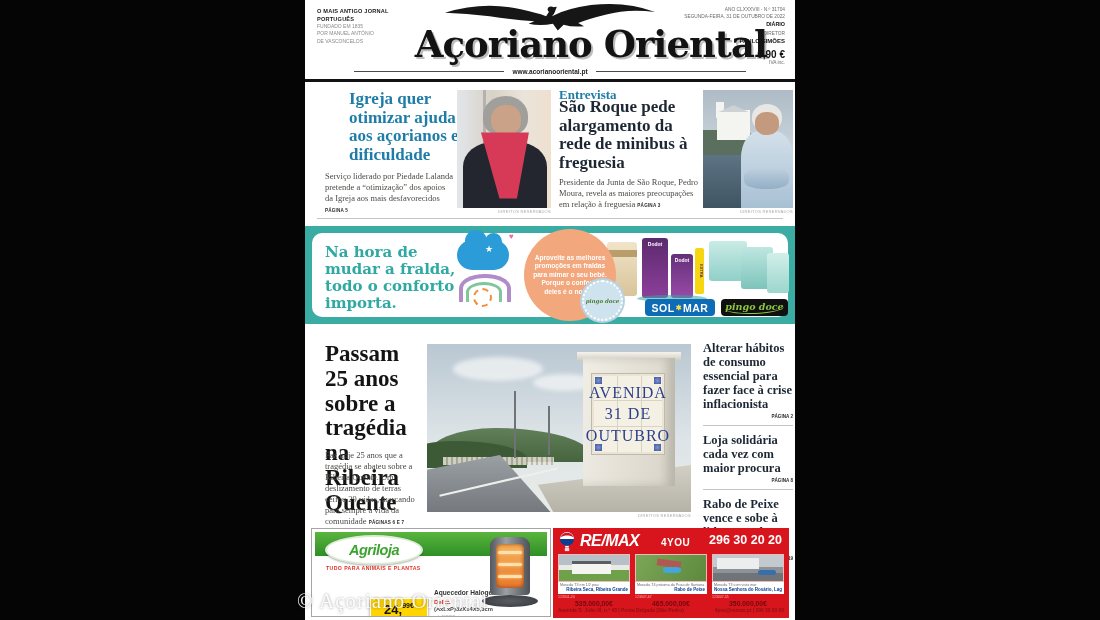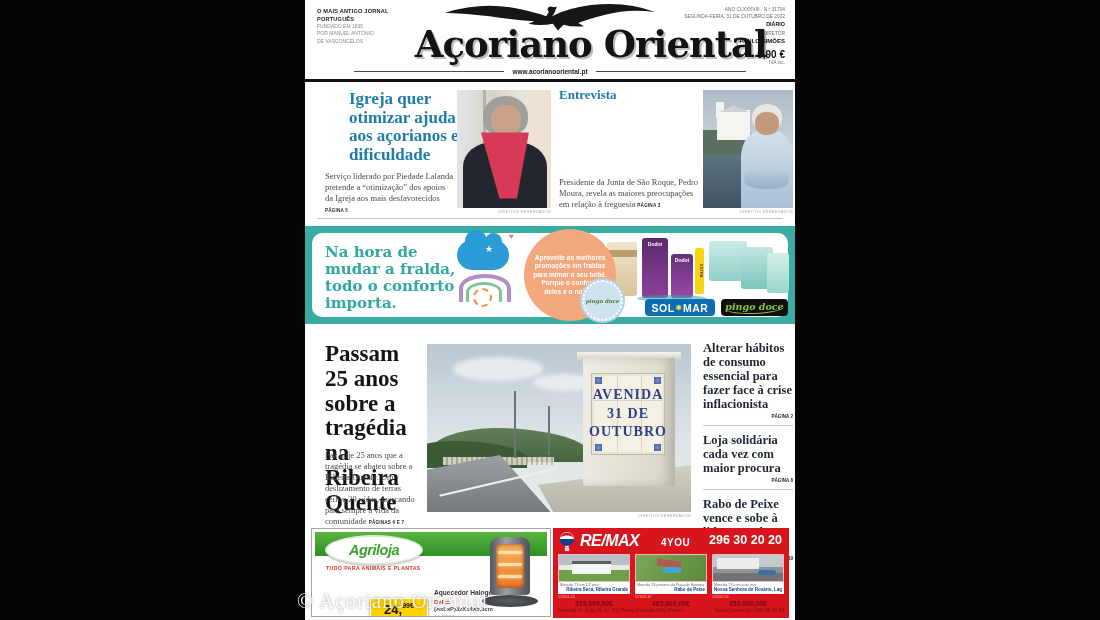--- a/index.html
+++ b/index.html
@@ -115,21 +115,21 @@
   .p3-lamp{background:#6f7376;}
   .p3-l1{left:33%;top:28%;width:2px;height:40%;}
   .p3-l2{left:46%;top:37%;width:1.5px;height:29%;}
   .p3-pillar{right:16px;top:14px;width:92px;height:128px;background:linear-gradient(100deg,#f1eee6,#d7d3c7);box-shadow:inset -8px 0 10px rgba(0,0,0,.14);}
   .p3-cap{right:10px;top:8px;width:104px;height:9px;background:linear-gradient(#f5f3ed,#ccc9bd);}
   .p3-sign{left:9px;top:16px;width:72px;height:80px;background:#f4f0e4;border:2px solid #e9e4d4;
            box-shadow:0 0 0 1px #bfb9a8;display:flex;flex-direction:column;align-items:center;
            justify-content:center;gap:2px;box-sizing:border-box;
            background-image:repeating-linear-gradient(0deg,transparent 0 25px,#d9d3c1 25px 26px),
                             repeating-linear-gradient(90deg,transparent 0 23px,#d9d3c1 23px 24px);}
-  .p3-signline{font-family:"Liberation Serif",serif;font-weight:bold;color:#2b3f8c;font-size:14px;letter-spacing:1px;line-height:1.2;}
+  .p3-signline{font-family:"Liberation Serif",serif;font-weight:normal;color:#2b3f8c;font-size:16px;letter-spacing:1px;line-height:1.2;}
   .p3-orn{position:absolute;width:7px;height:7px;background:radial-gradient(#7e92cc,#3d55a0);}
   .cap3{left:122px;top:513px;width:264px;}
   .briefs{left:398px;top:341px;width:90px;}
   .brief-title{font-family:"Liberation Serif",serif;font-weight:bold;font-size:12.5px;line-height:1.12;color:#1d2733;}
   .brief-tag{text-align:right;font-size:4.6px;font-weight:bold;color:#2b2b2b;margin-top:3px;}
   .brief-rule{height:1px;background:#c6c6c6;margin:6px 0 7px 0;}
 
   
   .agriloja{left:6px;top:528px;width:240px;height:89px;background:#fff;border:1px solid #a5a5a5;box-sizing:border-box;overflow:hidden;}
   .ag-band{left:3px;top:3px;width:232px;height:24px;background:linear-gradient(#5ab53e,#2e8f26);}
@@ -226,20 +226,21 @@
   <div class="a photo photo1">
     <div class="a p1-frame"></div>
     <div class="a p1-sweater"></div>
     <div class="a p1-hair"></div>
     <div class="a p1-face"></div>
     <div class="a p1-scarf"></div>
   </div>
   <div class="a caption cap1">DIREITOS RESERVADOS</div>
 
   <div class="a hl s2-kicker">Entrevista</div>
+  <div class="a hl s2-headline">São Roque pede alargamento da rede de minibus à freguesia</div>
   <div class="a summary s2-summary"><span>Presidente da Junta de São Roque, Pedro Moura, revela as maiores preocupações em relação à freguesia </span><span class="ptag">PÁGINA 3</span></div>
   <div class="a photo photo2">
     <div class="a p2-hill"></div>
     <div class="a p2-tower"></div>
     <div class="a p2-church"></div>
     <div class="a p2-roof"></div>
     <div class="a p2-sea"></div>
     <div class="a p2-shirt"></div>
     <div class="a p2-arms"></div>
     <div class="a p2-hair"></div>

